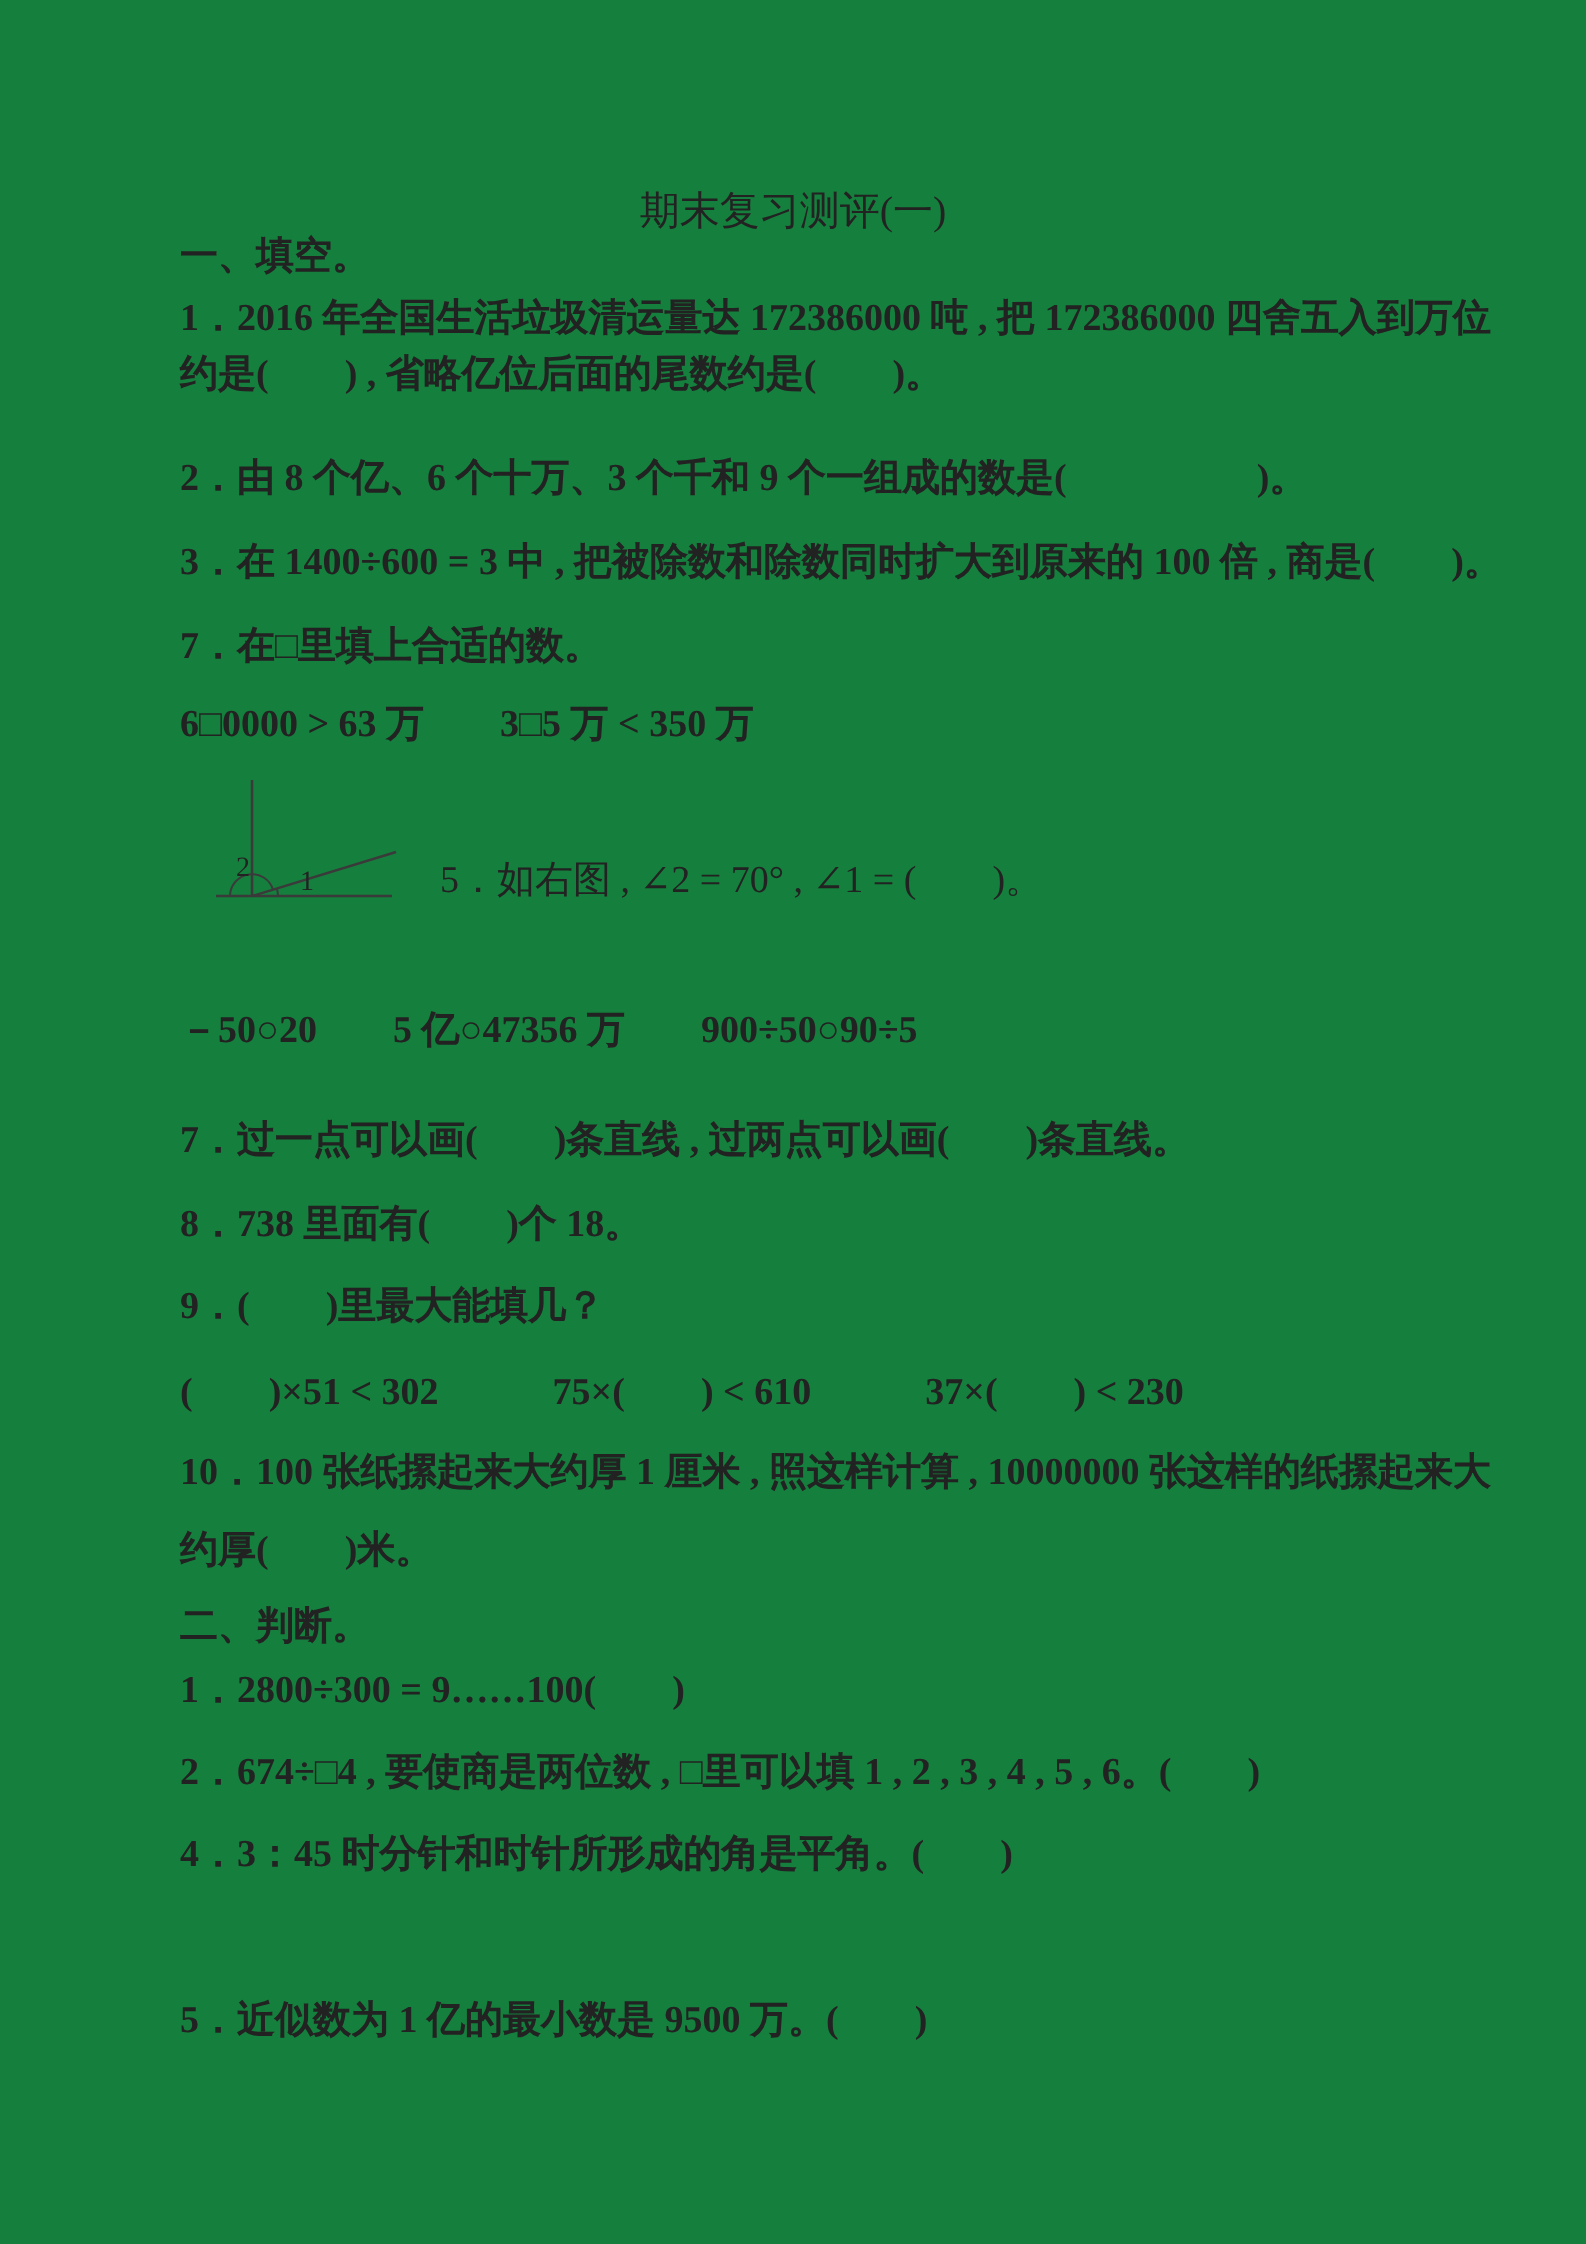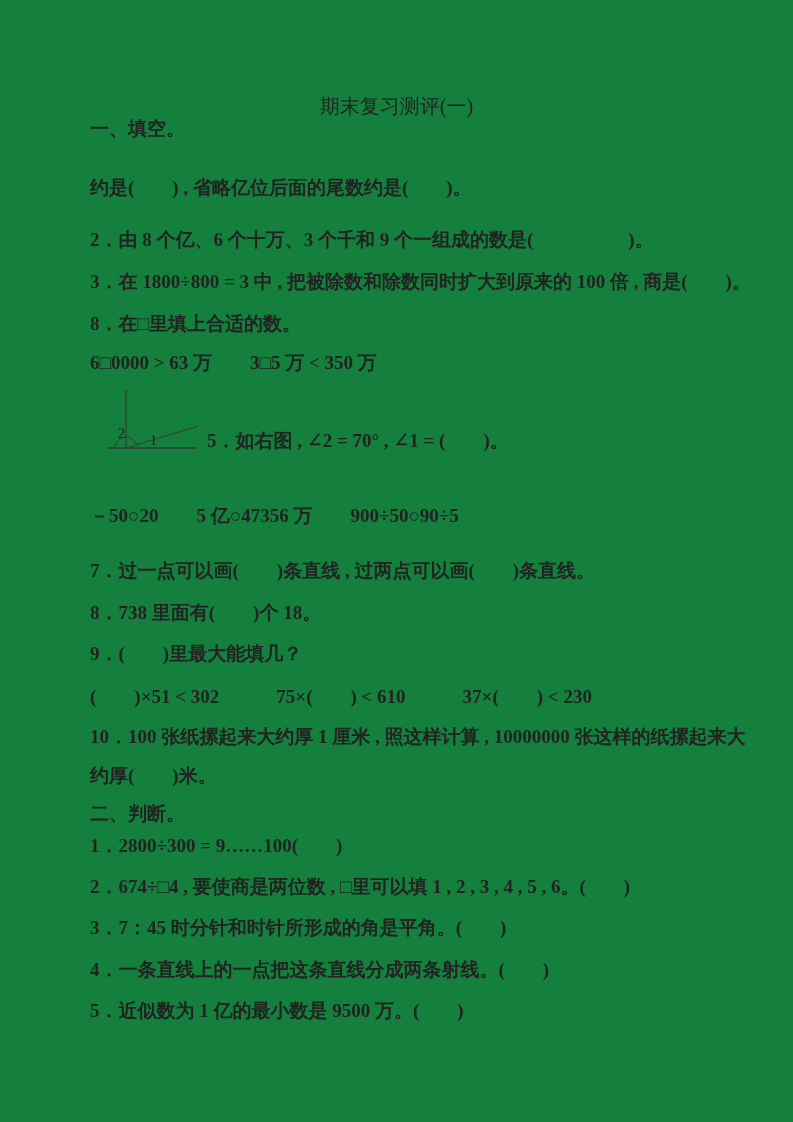--- a/index.html
+++ b/index.html
@@ -36,46 +36,46 @@
     left: 90px;
     top: 388px;
     display: flex;
     align-items: flex-end;
   }
   .figure-row svg { display: block; margin-left: 10px; }
   .figure-row .fig-caption {
     font-size: 19px;
     line-height: 26px;
     white-space: pre;
-    margin-left: 7px;
+    margin-left: 20px;
     margin-bottom: -2px;
-    font-weight: bold;
   }
   .fig-label {
     font-family: "Liberation Serif", "DejaVu Serif", serif;
     font-size: 14px;
     fill: #222222;
   }
 </style>
 </head>
 <body>
 
 <div class="page">
 
   <div class="title" style="top:92px">期末复习测评(一)</div>
 
   <div class="line" style="top:115px">一、填空。</div>
 
+  <div class="line" style="top:146px">1．2016 年全国生活垃圾清运量达 172386000 吨 , 把 172386000 四舍五入到万位</div>
   <div class="line" style="top:174px">约是(　　) , 省略亿位后面的尾数约是(　　)。</div>
 
   <div class="line" style="top:226px">2．由 8 个亿、6 个十万、3 个千和 9 个一组成的数是(　　　　　)。</div>
 
-  <div class="line" style="top:268px">3．在 1800÷800 = 3 中 , 把被除数和除数同时扩大到原来的 100 倍 , 商是(　　)。</div>
+  <div class="line" style="top:268px">3．在 1400÷600 = 3 中 , 把被除数和除数同时扩大到原来的 100 倍 , 商是(　　)。</div>
 
-  <div class="line" style="top:310px">8．在□里填上合适的数。</div>
+  <div class="line" style="top:310px">7．在□里填上合适的数。</div>
   <div class="line" style="top:349px">6□0000 &gt; 63 万　　3□5 万 &lt; 350 万</div>
 
   <div class="figure-row">
     <svg width="100" height="64" viewBox="0 0 100 64">
 
       <line x1="26" y1="2" x2="26" y2="60" stroke="#3a3a3a" stroke-width="1.3"></line>
 
       <line x1="8" y1="60" x2="96" y2="60" stroke="#3a3a3a" stroke-width="1.3"></line>
 
       <line x1="26" y1="60" x2="98" y2="38" stroke="#3a3a3a" stroke-width="1.2"></line>
@@ -98,17 +98,16 @@
   <div class="line" style="top:640px">9．(　　)里最大能填几？</div>
   <div class="line" style="top:683px">(　　)×51 &lt; 302　　　75×(　　) &lt; 610　　　37×(　　) &lt; 230</div>
 
   <div class="line" style="top:723px">10．100 张纸摞起来大约厚 1 厘米 , 照这样计算 , 10000000 张这样的纸摞起来大</div>
   <div class="line" style="top:762px">约厚(　　)米。</div>
 
   <div class="line" style="top:800px">二、判断。</div>
 
   <div class="line" style="top:832px">1．2800÷300 = 9……100(　　)</div>
   <div class="line" style="top:873px">2．674÷□4 , 要使商是两位数 , □里可以填 1 , 2 , 3 , 4 , 5 , 6。(　　)</div>
-  <div class="line" style="top:914px">3．7：45 时分针和时针所形成的角是平角。(　　)</div>
-  <div class="line" style="top:956px">4．一条直线上的一点把这条直线分成两条射线。(　　)</div>
+  <div class="line" style="top:914px">4．3：45 时分针和时针所形成的角是平角。(　　)</div>
   <div class="line" style="top:997px">5．近似数为 1 亿的最小数是 9500 万。(　　)</div>
 
 </div>
 
 </body></html>

